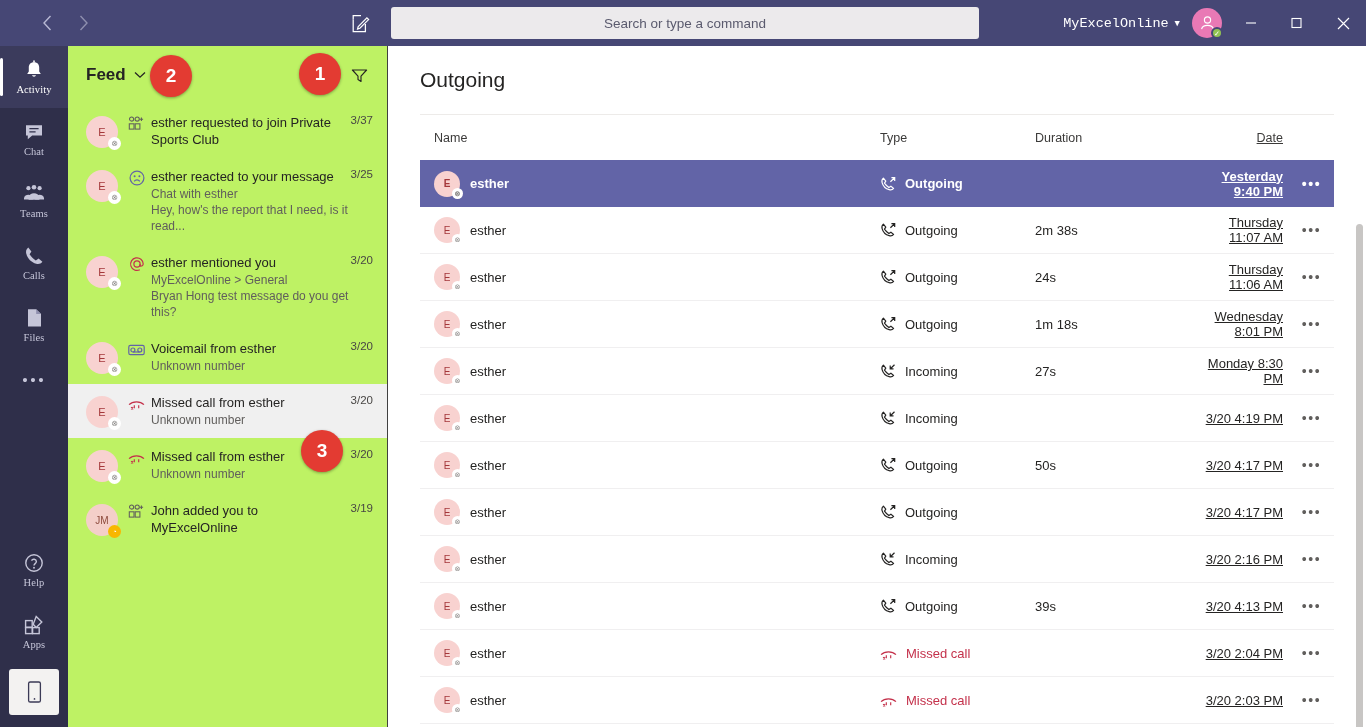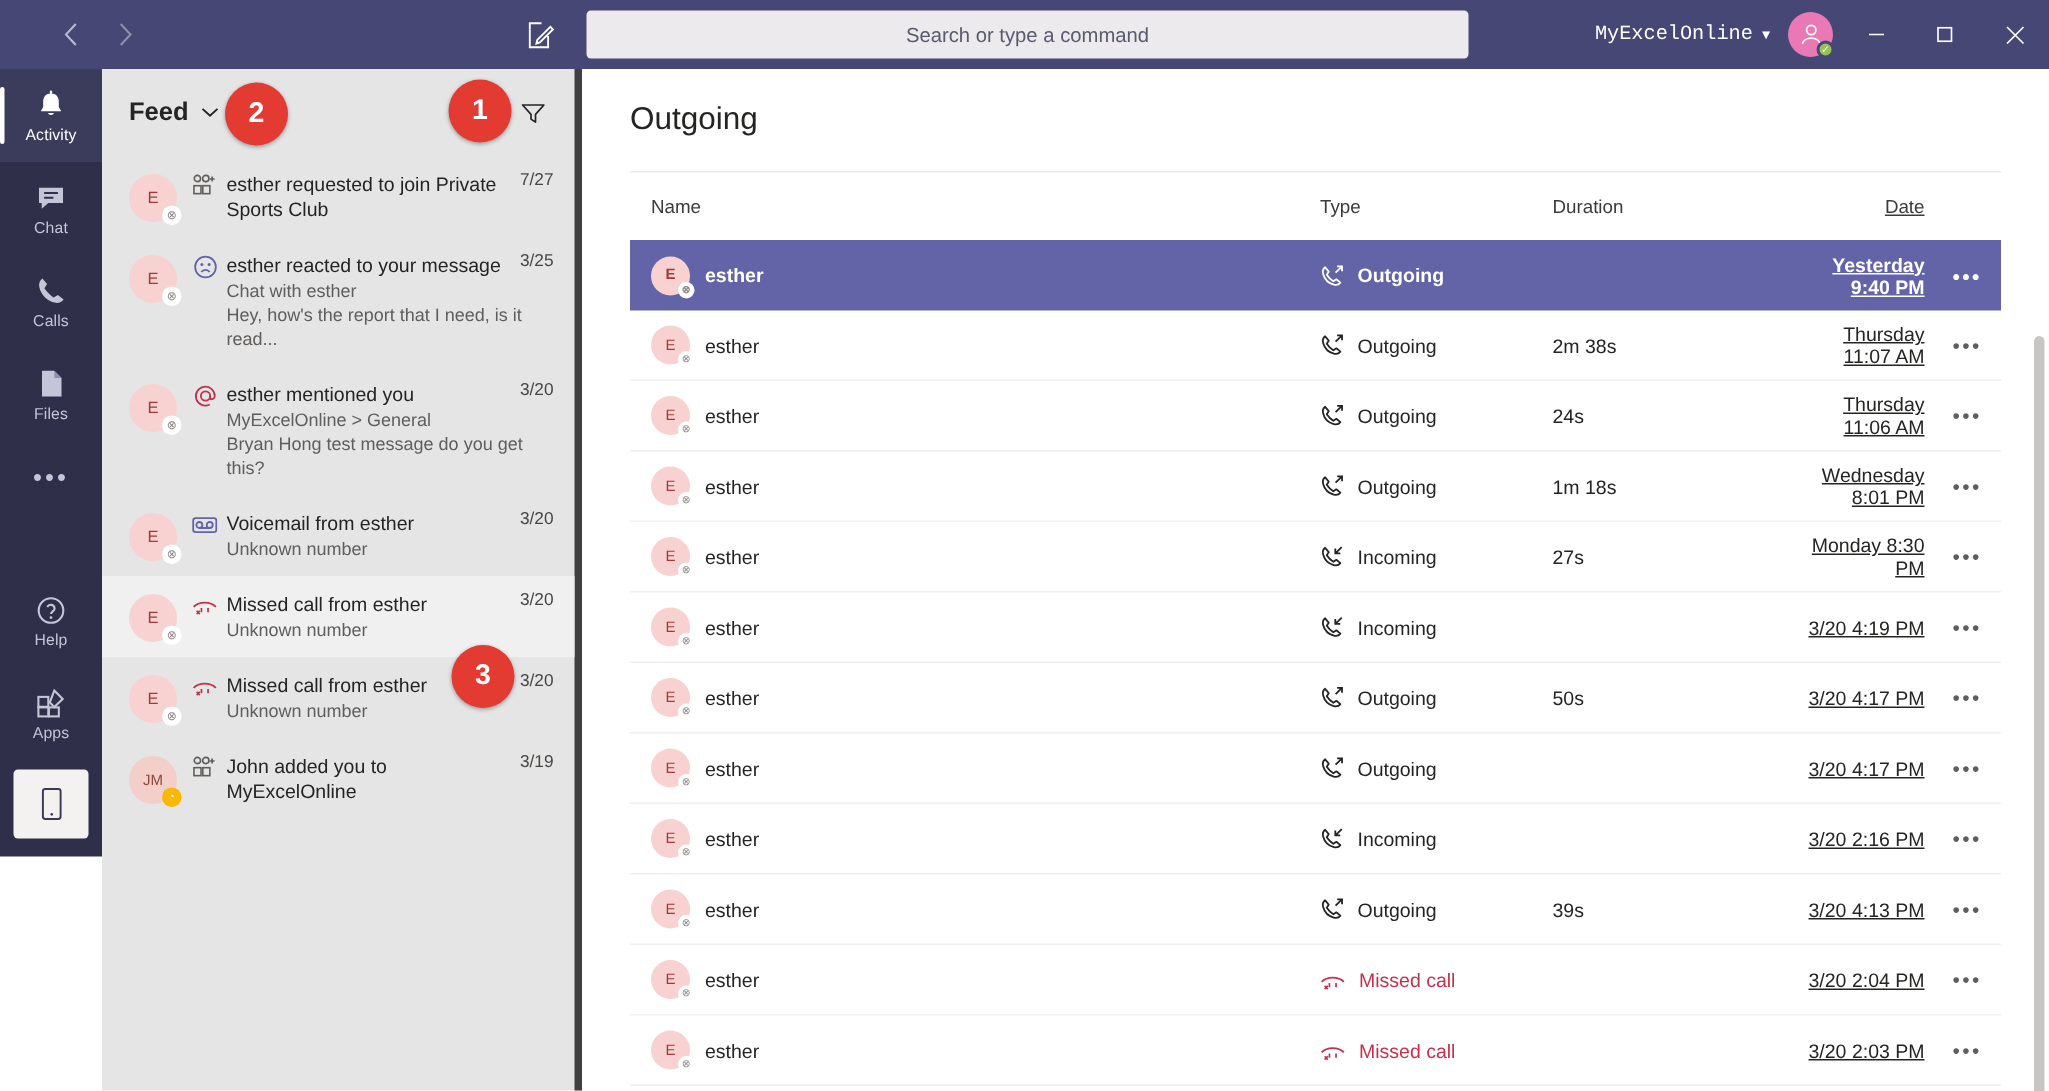--- a/index.html
+++ b/index.html
@@ -58,22 +58,23 @@
   }
   .win-ctrl {
     position: absolute; top: 0; height: 46px;
     width: 46px; display: flex; align-items: center; justify-content: center;
     color: #ffffff;
   }
 
   
   .rail {
     position: absolute; left: 0; top: 46px;
-    width: 68px; height: 525px;
+    width: 68px; height: 681px;
     background: #2f2f4a;
+    font-family: Liberation Serif, serif;
   }
   .rail-item {
     position: relative;
     width: 68px; height: 62px;
     display: flex; flex-direction: column;
     align-items: center; justify-content: center;
     gap: 3px;
     color: #c5c5d8;
   }
   .rail-item.active { background: #3b3b5c; color: #ffffff; }
@@ -91,22 +92,22 @@
   .rail-device {
     width: 50px; height: 46px; margin: 6px auto 12px auto;
     background: #f3f2f1; border-radius: 3px;
     display: flex; align-items: center; justify-content: center;
   }
 
   
   .feed {
     position: absolute; left: 68px; top: 46px;
     width: 320px; height: 681px;
-    background: #e5e5e5;
-    border-right: 5px solid #404040;
+    background: #bef264;
+    border-right: 1px solid #404040;
   }
   .feed-head {
     height: 58px; display: flex; align-items: center;
     padding: 0 14px 0 18px;
   }
   .feed-title {
     font-size: 17px; font-weight: bold; color: #252423;
   }
   .feed-chev { margin-left: 8px; color: #252423; font-size: 11px; }
   .filter-btn { margin-left: auto; width: 28px; height: 28px;
@@ -277,20 +278,31 @@
   </div>
 
   <div class="rail-item">
     <svg width="22" height="22" viewBox="0 0 22 22">
       <path d="M3 4.2 L19 4.2 L19 14.4 L9.2 14.4 L4.8 18.2 L4.8 14.4 L3 14.4 Z" fill="#c5c5d8"></path>
       <path d="M6.4 7.6 L15.6 7.6 M6.4 10.8 L12.6 10.8" stroke="#2f2f4a" stroke-width="1.3"></path>
     </svg>
     <span class="rail-label">Chat</span>
   </div>
 
+  <div class="rail-item">
+    <svg width="24" height="22" viewBox="0 0 24 22">
+      <circle cx="6.4" cy="5.2" r="2.1" fill="#c5c5d8"></circle>
+      <circle cx="12" cy="4.2" r="2.3" fill="#c5c5d8"></circle>
+      <circle cx="17.6" cy="5.2" r="2.1" fill="#c5c5d8"></circle>
+      <path d="M2 15 A4.6 4.6 0 0 1 10.8 15 L10.8 16.6 L2 16.6 Z" fill="#c5c5d8"></path>
+      <path d="M13.2 15 A4.6 4.6 0 0 1 22 15 L22 16.6 L13.2 16.6 Z" fill="#c5c5d8"></path>
+      <path d="M6.6 14.4 A5.6 5.6 0 0 1 17.4 14.4 L17.4 16.8 L6.6 16.8 Z" fill="#c5c5d8"></path>
+    </svg>
+    <span class="rail-label">Teams</span>
+  </div>
 
   <div class="rail-item">
     <svg width="22" height="22" viewBox="0 0 22 22">
       <path d="M5.3 2.6 C3.4 4 2.6 6.2 3.3 8.8 C4.5 13.6 8.4 17.5 13.2 18.7 C15.8 19.4 18 18.6 19.4 16.7 L15.6 13.6 L12.8 15.4 C10.6 14 8 11.4 6.6 9.2 L8.4 6.4 Z" fill="#c5c5d8"></path>
     </svg>
     <span class="rail-label">Calls</span>
   </div>
 
   <div class="rail-item">
     <svg width="20" height="22" viewBox="0 0 20 22">
@@ -354,21 +366,21 @@
         <span class="fi-icon">
               <svg xmlns="http://www.w3.org/2000/svg" width="17" height="15" viewBox="0 0 17 15">
         <circle cx="3.6" cy="3" r="2.1" fill="none" stroke="#605e5c" stroke-width="1.05"></circle>
         <circle cx="9.2" cy="3" r="2.1" fill="none" stroke="#605e5c" stroke-width="1.05"></circle>
         <rect x="1.3" y="7.8" width="4.7" height="5.3" fill="none" stroke="#605e5c" stroke-width="1.05"></rect>
         <rect x="7.2" y="7.8" width="4.7" height="5.3" fill="none" stroke="#605e5c" stroke-width="1.05"></rect>
         <path d="M13.4 1.6 L13.4 5 M11.7 3.3 L15.1 3.3" stroke="#605e5c" stroke-width="1.1"></path>
               </svg>
             </span>
         <span class="feed-text">esther requested to join Private Sports Club</span>
-        <span class="feed-date">7/27</span>
+        <span class="feed-date">3/37</span>
       </div>
 
     </div>
       </div>
       <div class="feed-item">
     <div class="av ">
       <span>E</span>
           <span class="badge">⊗</span>
     </div>
     <div class="feed-body">

